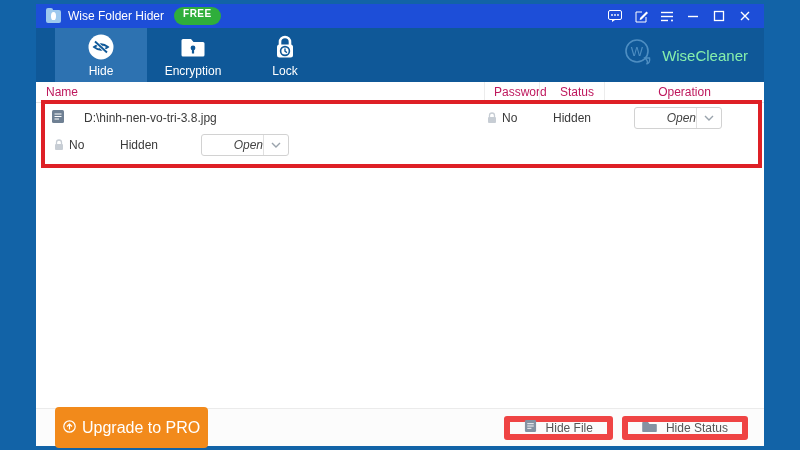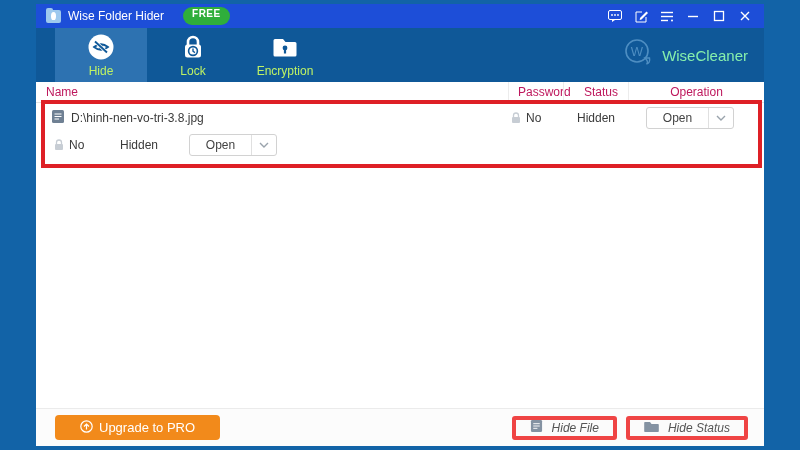--- a/index.html
+++ b/index.html
@@ -20,88 +20,87 @@
   }
   .app-icon { width: 15px; height: 13px; position: relative; flex: none; }
   .app-icon .folder-back { position:absolute; left:0; top:0; width:15px; height:13px;
     background:#9ec9ee; border-radius:2px; }
   .app-icon .folder-tab { position:absolute; left:0; top:-2px; width:7px; height:4px;
     background:#9ec9ee; border-radius:2px 2px 0 0; }
   .app-icon .drop { position:absolute; left:5px; top:2px; width:5px; height:8px;
     background:#ffffff; border-radius:50% 50% 45% 45%; }
   .title-text { color: #ffffff; font-size: 12px; margin-left: 7px; }
   .free-badge {
-    margin-left: 19px; background: #2fae3b; color: #ffffff; font-size: 10px;
+    margin-left: 10px; background: #2fae3b; color: #ffffff; font-size: 10px;
     font-weight: bold; padding: 1px 9px 6px; border-radius: 9px; letter-spacing: .5px;
   }
   .titlebar-spacer { flex: 1; }
   .tb-btn {
     width: 26px; height: 22px; display: flex; align-items: center; justify-content: center;
     color: #ffffff; flex: none; cursor: default;
   }
   .tb-btn svg { display:block; }
   
   .toolbar {
     height: 54px; background: #0f5898; display: flex; align-items: stretch;
     padding-left: 19px; position: relative; flex: none;
   }
   .tab {
     width: 92px; display: flex; flex-direction: column; align-items: center;
-    justify-content: center; gap: 3px; color: #bef264; font-size: 12px;
+    justify-content: center; gap: 3px; color: #ffffff; font-size: 12px;
   }
   .tab.selected { background: #2d72b1; }
   .tab svg { display:block; }
   .brand {
     position: absolute; right: 16px; top: 0; height: 54px;
     display: flex; align-items: center; gap: 7px; color: #5b93c6;
   }
   .brand-text { font-size: 15px; color: #86efac; }
   
   .table-header {
     height: 21px; display: flex; align-items: stretch; border-bottom: 1px solid #e4e4e4;
     color: #be185d; font-size: 12px; flex: none;
   }
   .th { display: flex; align-items: center; }
   .col-name { flex: 1; padding-left: 10px; }
   .col-password { width: 55px; padding-left: 9px; border-left: 1px solid #ececec; }
   .col-status { width: 65px; padding-left: 20px; border-left: 1px solid #ececec; }
-  .col-operation { width: 136px; justify-content: center; border-left: 1px solid #ececec; }
+  .col-operation { width: 160px; justify-content: center; border-left: 1px solid #ececec; }
   .highlight-box {
     border: 4px solid #de2026; margin: -3px 2px 0 5px; padding-bottom: 6px; flex: none;
   }
   .table-row { height: 27px; display: flex; align-items: stretch; font-size: 12px; color: #3a3a3a; }
   .cell { display: flex; align-items: center; }
   .cell.col-password, .cell.col-status, .cell.col-operation { border-left: none; }
-  .row-name { flex: 1; padding-left: 6px; gap: 6px; }
+  .row-name { flex: 1; padding-left: 6px; gap: 19px; }
   .pw-lock { margin-right: 5px; display: flex; }
   .open-btn {
     width: 88px; height: 22px; background: #fff; border: 1px solid #d2d2d2;
     border-radius: 3px; display: flex; align-items: center; margin: 0 auto; color: #444;
   }
-  .open-label { flex: 1; text-align: center; font-size: 12px; }
+  .open-label { flex: 1; text-align: right; font-size: 12px; font-style: italic; }
   .open-split { width: 25px; height: 100%; border-left: 1px solid #e0e0e0;
     display: flex; align-items: center; justify-content: center; }
   .content-fill { flex: 1; background: #fff; }
   
   .footer {
     height: 38px; border-top: 1px solid #ebebeb; background: #fcfcfc;
     display: flex; align-items: center; padding: 0 16px; flex: none;
   }
   .upgrade-btn {
-    margin-left: 3px; background: #f28a1b; color: #fff; height: 25px;
-    border: none; border-radius: 4px; font-size: 13px; display: flex;
-    align-items: center; gap: 6px; padding: 0 25px; font-family: inherit;
+    margin-left: 3px; background: #f28a1b; color: #fff; height: 41px;
+    border: none; border-radius: 4px; font-size: 16px; display: flex;
+    align-items: center; gap: 6px; padding: 0 8px; font-family: inherit;
   }
   .footer-spacer { flex: 1; }
   .footer-btn {
-    height: 24px; background: #fbfbfb; border: 4px solid #ef4444; border-radius: 3px;
+    height: 24px; background: #fbfbfb; border: 6px solid #ef4444; border-radius: 3px;
     color: #555; font-size: 12px; display: flex; align-items: center; gap: 9px;
     padding: 0 14px; margin-left: 9px; font-family: inherit; min-width: 92px;
     justify-content: center;
-    font-style: italic;
   }
 </style>
 </head>
 <body>
 
 <div class="window">
 
   <div class="titlebar">
     <div class="app-icon">
       <div class="folder-tab"></div>
@@ -160,37 +159,37 @@
             <circle cx="14" cy="14" r="2.2" fill="#0f5898"></circle>
             <line x1="8" y1="8.5" x2="20" y2="19.5" stroke="#fff" stroke-width="3.4"></line>
             <line x1="8" y1="8.5" x2="20" y2="19.5" stroke="#0f5898" stroke-width="1.8"></line>
           </svg>
       </span>
       <span>Hide</span>
     </div>
     <div class="tab">
       <span>
         <svg width="28" height="28" viewBox="0 0 28 28">
+            <path d="M4 6 h8 l2.5 3 H24 a1.5 1.5 0 0 1 1.5 1.5 V22 a1.5 1.5 0 0 1 -1.5 1.5 H4 A1.5 1.5 0 0 1 2.5 22 V7.5 A1.5 1.5 0 0 1 4 6 z" fill="#fff"></path>
+            <circle cx="14" cy="15" r="2.4" fill="#0f5898"></circle>
+            <rect x="12.9" y="15.5" width="2.2" height="5" fill="#0f5898"></rect>
+          </svg>
+      </span>
+      <span>Encryption</span>
+    </div>
+    <div class="tab">
+      <span>
+        <svg width="28" height="28" viewBox="0 0 28 28">
             <path d="M9 12 v-3 a5 5 0 0 1 10 0 v3" fill="none" stroke="#fff" stroke-width="2.6"></path>
             <rect x="6" y="11.5" width="16" height="13" rx="2.5" fill="#fff"></rect>
             <circle cx="14" cy="18" r="4.4" fill="none" stroke="#0f5898" stroke-width="1.6"></circle>
             <path d="M14 15.5 v2.7 l2 1.4" fill="none" stroke="#0f5898" stroke-width="1.4"></path>
           </svg>
       </span>
       <span>Lock</span>
-    </div>
-    <div class="tab">
-      <span>
-        <svg width="28" height="28" viewBox="0 0 28 28">
-            <path d="M4 6 h8 l2.5 3 H24 a1.5 1.5 0 0 1 1.5 1.5 V22 a1.5 1.5 0 0 1 -1.5 1.5 H4 A1.5 1.5 0 0 1 2.5 22 V7.5 A1.5 1.5 0 0 1 4 6 z" fill="#fff"></path>
-            <circle cx="14" cy="15" r="2.4" fill="#0f5898"></circle>
-            <rect x="12.9" y="15.5" width="2.2" height="5" fill="#0f5898"></rect>
-          </svg>
-      </span>
-      <span>Encryption</span>
     </div>
     <div class="brand">
       <span>
         <svg width="32" height="30" viewBox="0 0 32 30">
             <circle cx="14" cy="13" r="11" fill="none" stroke="#4e8ec2" stroke-width="1.6"></circle>
             <path d="M22 20 q4 4 1.5 6 q4 -1 3 -6 z" fill="none" stroke="#4e8ec2" stroke-width="1.4"></path>
             <text x="14" y="18" text-anchor="middle" font-size="13" font-family="Liberation Sans, sans-serif" fill="#4e8ec2">W</text>
           </svg>
       </span>
       <span class="brand-text">WiseCleaner</span>

